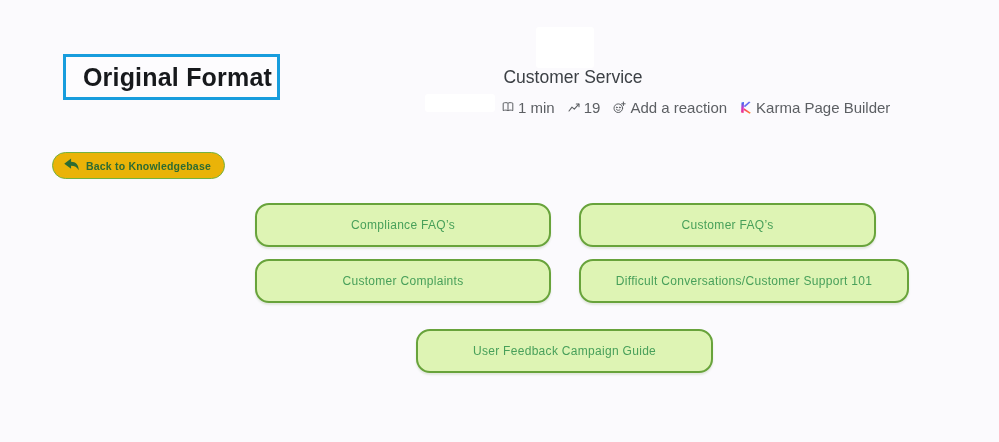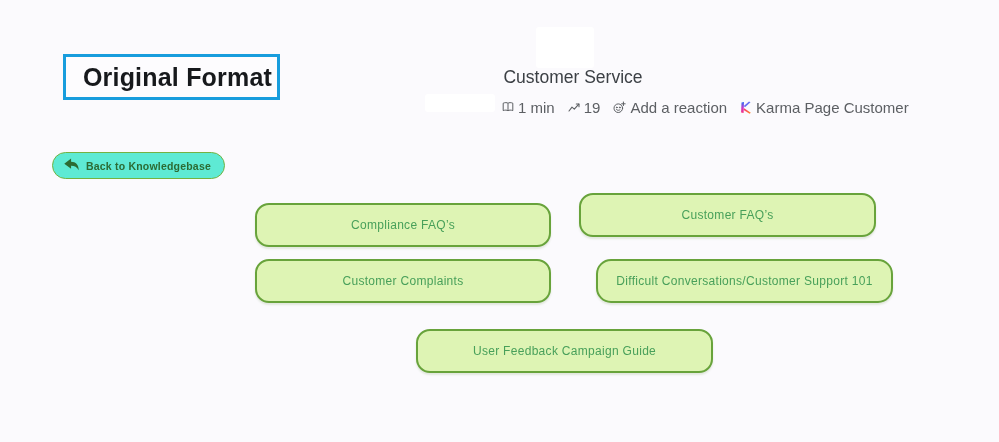--- a/index.html
+++ b/index.html
@@ -44,21 +44,21 @@
     display: flex; align-items: center; gap: 4px;
     font-size: 15px; color: #5c5f63; white-space: nowrap;
   }
   .meta-item svg { display: block; }
 
   
   .back-button {
     left: 52px; top: 152px; height: 27px;
     padding: 0 13px 0 10px;
     display: inline-flex; align-items: center; gap: 6px;
-    background: #5eead4;
+    background: #eab308;
     border: 1.5px solid #74b241;
     border-radius: 14px;
     cursor: pointer;
   }
   .back-button span {
     font-size: 10.5px; font-weight: 600; color: #2c6b33;
     letter-spacing: 0.2px;
   }
 
   
@@ -67,23 +67,23 @@
     background: #def4b4;
     border: 2px solid #68a33b;
     border-radius: 14px;
     display: flex; align-items: center; justify-content: center;
     font-size: 12px; color: #48a05a; letter-spacing: 0.3px;
     cursor: pointer;
     box-shadow: 0 2px 2px rgba(90,130,50,0.15);
     white-space: nowrap;
   }
   .btn-1 { left: 255px; top: 203px; width: 296px; }
-  .btn-2 { left: 579px; top: 193px; width: 297px; }
+  .btn-2 { left: 579px; top: 203px; width: 297px; }
   .btn-3 { left: 255px; top: 259px; width: 296px; }
-  .btn-4 { left: 596px; top: 259px; width: 297px; border-radius: 15px; }
+  .btn-4 { left: 579px; top: 259px; width: 330px; }
   .btn-5 { left: 416px; top: 329px; width: 297px; }
 </style>
 </head>
 <body>
 
 <div class="abs annotation-box">
   <span>Original Format</span>
 </div>
 
 <div class="abs redacted redacted-top"></div>
@@ -142,21 +142,21 @@
           <linearGradient id="kgrad3" x1="0" y1="0" x2="1" y2="1">
             <stop offset="0" stop-color="#f5317f"></stop>
             <stop offset="1" stop-color="#ff8a1e"></stop>
           </linearGradient>
         </defs>
         <path d="M1.5 1.5 L4 1 L3.6 12 L1.1 11.6 Z" fill="url(#kgrad1)"></path>
         <path d="M10.5 1.2 L5 6.3 L3.8 5 L9 0.4 Z" fill="url(#kgrad2)"></path>
         <path d="M4.2 7.2 L10.8 11.8 L9.6 12.8 L3.6 9 Z" fill="url(#kgrad3)"></path>
       </svg>
     </span>
-    <span>Karma Page Customer</span>
+    <span>Karma Page Builder</span>
   </div>
 
 </div>
 
 <div class="abs back-button">
   <span>
     <svg width="17" height="13" viewBox="0 0 20 15">
       <path d="M9.5 0.5 L1.5 6.5 L9.5 12.5 V8.9 C13.8 8.9 16.5 10.4 18.5 14.2 C18.6 8 15.2 4.3 9.5 4.2 Z" fill="#2c6b33"></path>
     </svg>
   </span>

